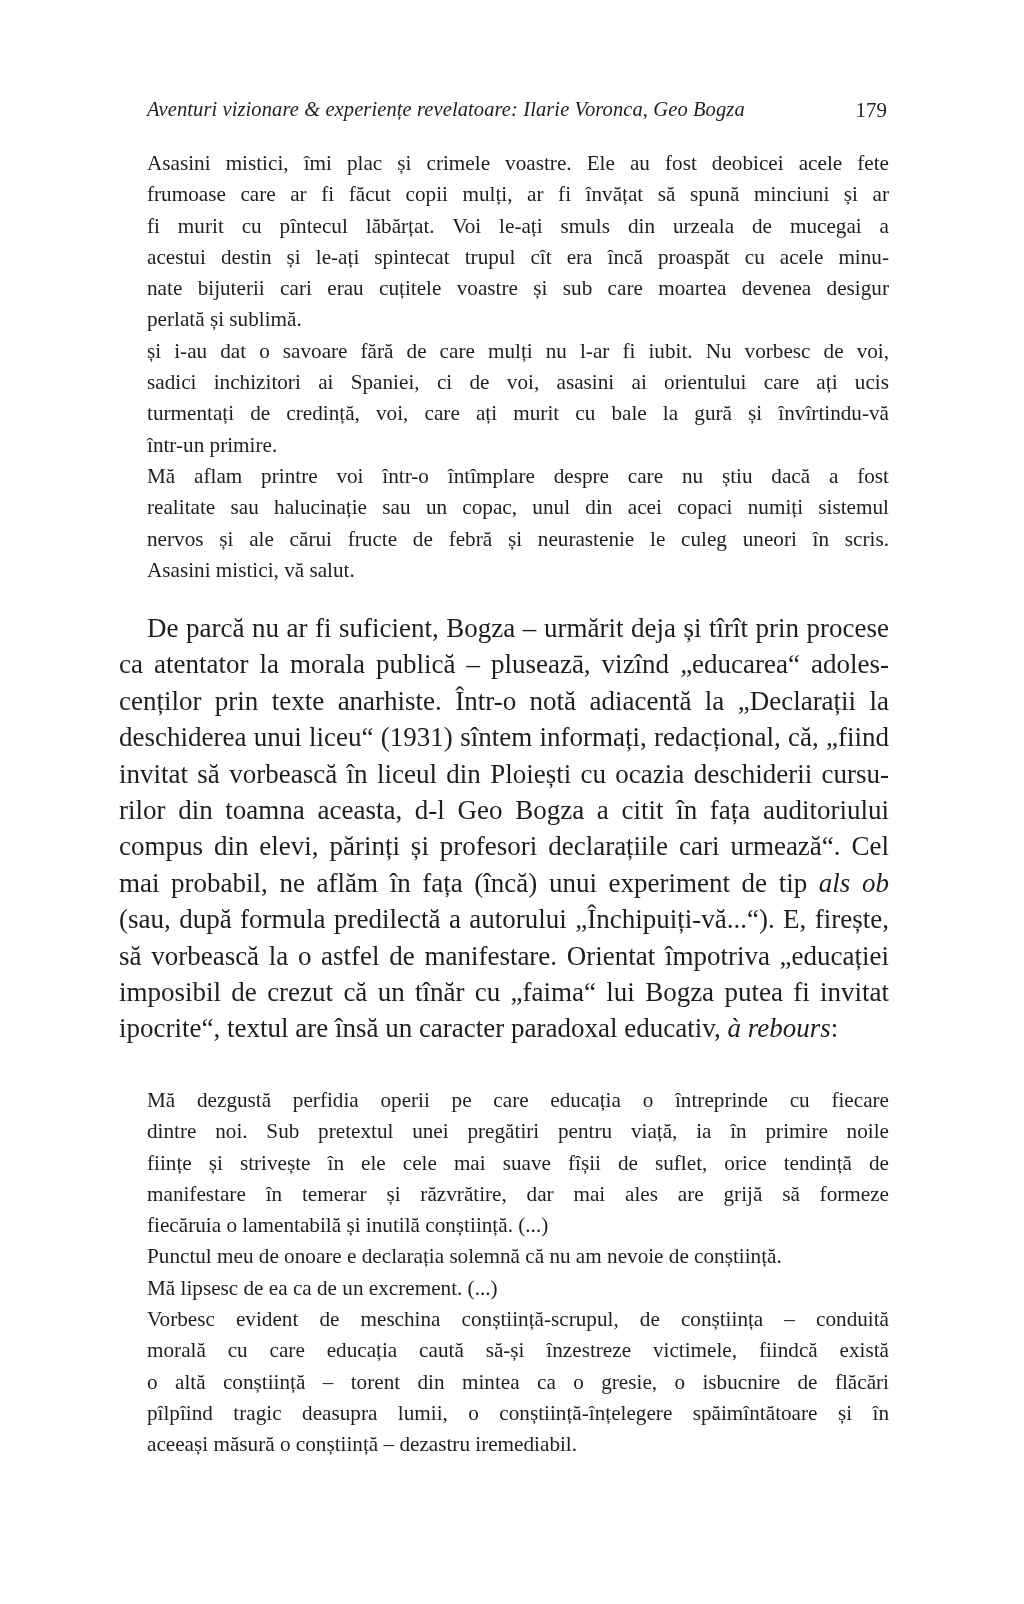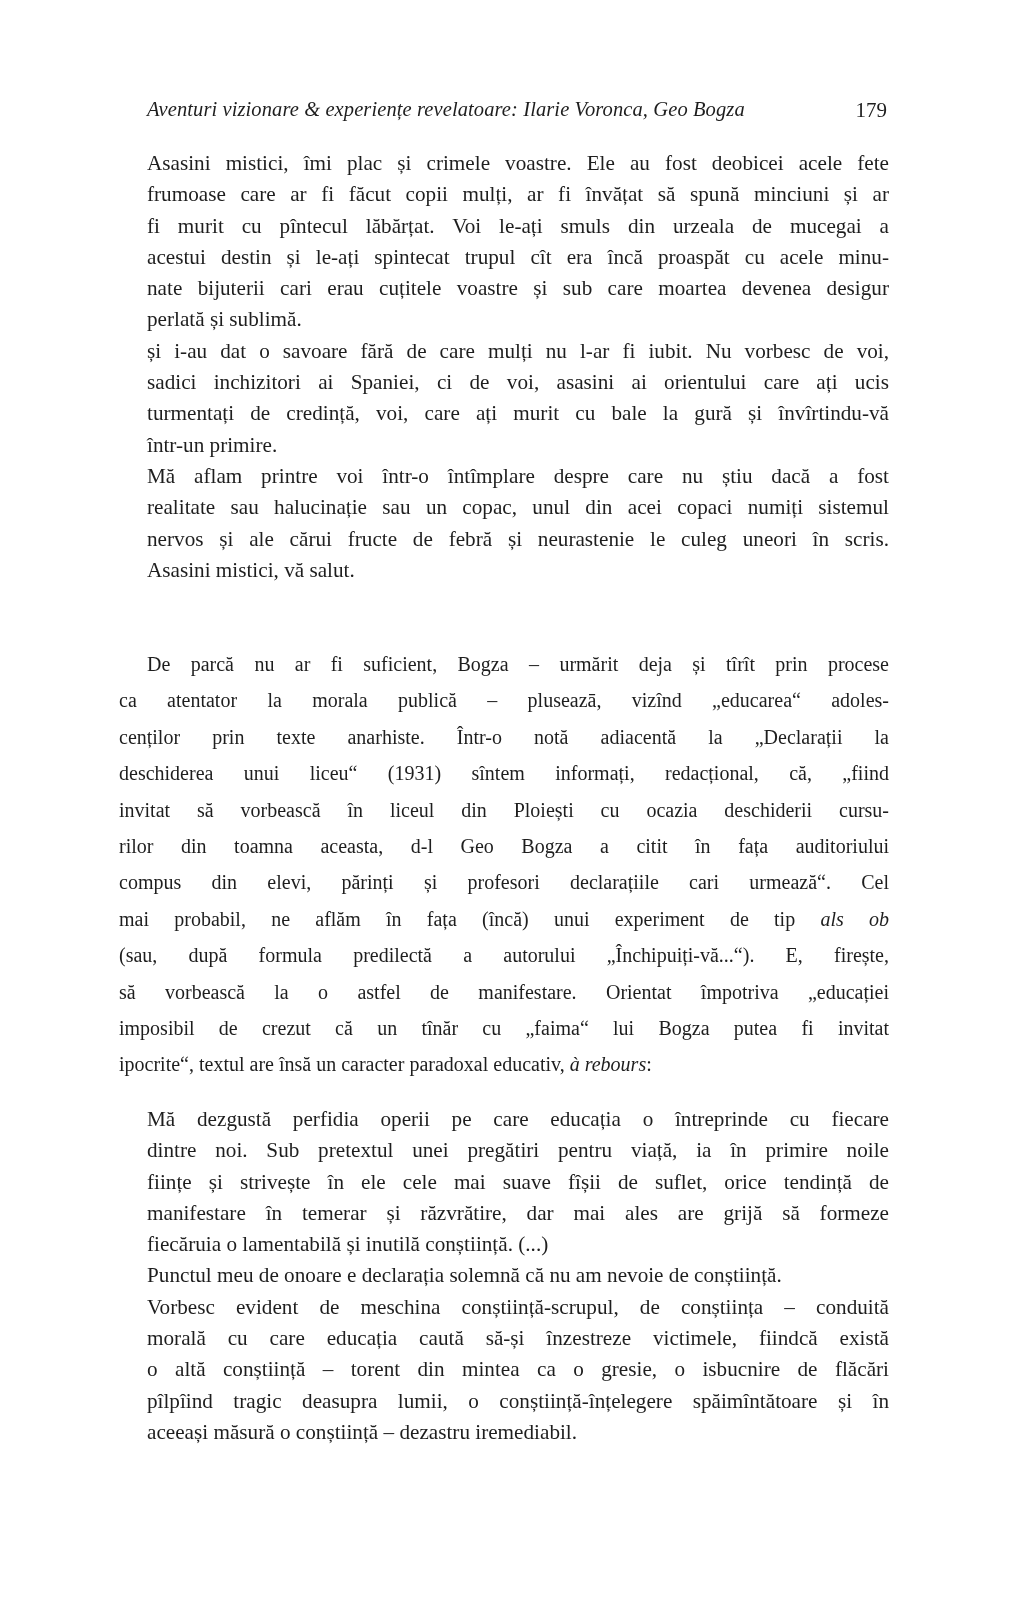--- a/index.html
+++ b/index.html
@@ -5,24 +5,24 @@
   html, body { margin: 0; padding: 0; background: #ffffff; }
   body { width: 1024px; height: 1604px; position: relative; overflow: hidden; color: #1e1e1e; }
   .header { position: absolute; top: 98px; left: 147px; width: 740px; height: 30px; font-family: "Liberation Serif", "DejaVu Serif", serif; }
   .running-title { position: absolute; left: 0; top: 0; font-style: italic; font-size: 20.5px; letter-spacing: 0.1px; }
   .page-number { position: absolute; right: 0; top: 0; font-size: 21px; }
   .block { position: absolute; font-family: "Liberation Serif", "DejaVu Serif", serif; }
   .line { display: block; white-space: nowrap; text-align: justify; text-align-last: justify; }
   .line.last { text-align-last: left; }
   .quote1 { top: 148px; left: 147px; width: 742px; font-size: 21.2px; }
   .quote1 .line { height: 31.3px; line-height: 31.3px; }
-  .body-para { top: 646px; left: 119px; width: 770px; font-size: 20px; }
+  .body-para { top: 610px; left: 119px; width: 770px; font-size: 27px; }
   .body-para .line { height: 36.4px; line-height: 36.4px; }
   .body-para .line.indent { padding-left: 28px; }
-  .quote2 { top: 1085px; left: 147px; width: 742px; font-size: 21.2px; margin-top: 19px; }
+  .quote2 { top: 1085px; left: 147px; width: 742px; font-size: 21.2px; }
   .quote2 .line { height: 31.3px; line-height: 31.3px; }
   i { font-style: italic; }
 </style>
 </head>
 <body>
 
 <div class="header">
   <span class="running-title">Aventuri vizionare &amp; experiențe revelatoare: Ilarie Voronca, Geo Bogza</span>
   <span class="page-number">179</span>
 </div>
@@ -59,18 +59,19 @@
   <span class="line last"><span>ipocrite“, textul are însă un caracter paradoxal educativ, </span><i>à rebours</i><span>:</span></span>
 </div>
 
 <div class="block quote2">
   <span class="line">Mă dezgustă perfidia operii pe care educația o întreprinde cu fiecare</span>
   <span class="line">dintre noi. Sub pretextul unei pregătiri pentru viață, ia în primire noile</span>
   <span class="line">ființe și strivește în ele cele mai suave fîșii de suflet, orice tendință de</span>
   <span class="line">manifestare în temerar și răzvrătire, dar mai ales are grijă să formeze</span>
   <span class="line last">fiecăruia o lamentabilă și inutilă conștiință. (...)</span>
   <span class="line last">Punctul meu de onoare e declarația solemnă că nu am nevoie de conștiință.</span>
+  <span class="line last">Mă lipsesc de ea ca de un excrement. (...)</span>
   <span class="line">Vorbesc evident de meschina conștiință-scrupul, de conștiința – conduită</span>
   <span class="line">morală cu care educația caută să-și înzestreze victimele, fiindcă există</span>
   <span class="line">o altă conștiință – torent din mintea ca o gresie, o isbucnire de flăcări</span>
   <span class="line">pîlpîind tragic deasupra lumii, o conștiință-înțelegere spăimîntătoare și în</span>
   <span class="line last">aceeași măsură o conștiință – dezastru iremediabil.</span>
 </div>
 
 </body></html>

